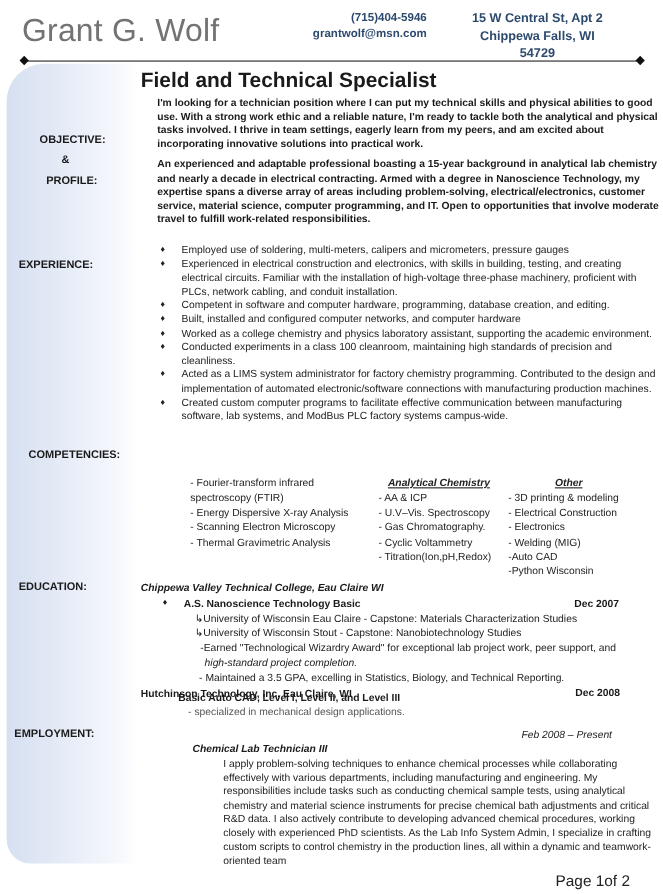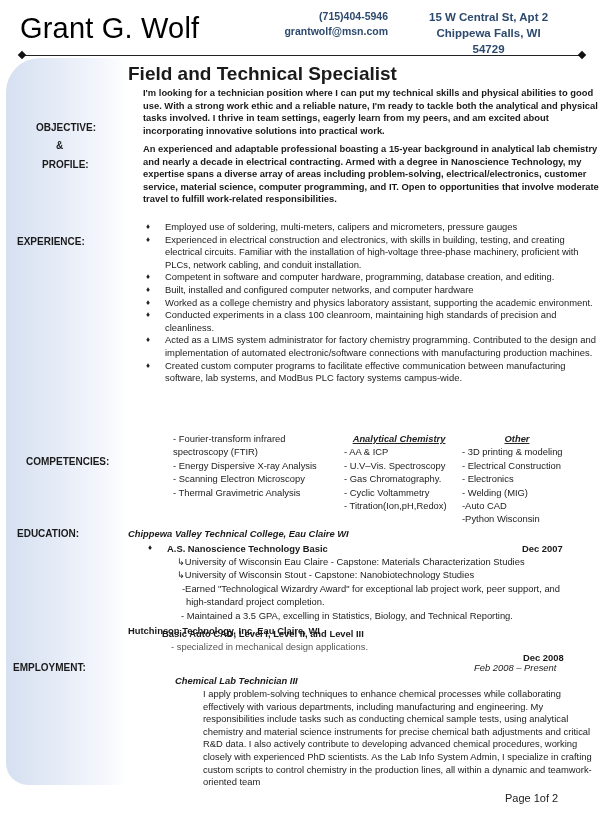--- a/index.html
+++ b/index.html
@@ -1,42 +1,42 @@
 <!DOCTYPE html>
 <html><head>
 <meta charset="utf-8">
 <style>
   html, body { margin:0; padding:0; background:#ffffff; }
   body { width:603px; height:813px; position:relative; overflow:hidden;
          font-family:"Liberation Sans", sans-serif; color:#1a1a1a; }
   .sidebar-bg { position:absolute; left:6px; top:58px; width:120px; height:727px;
     border-radius:34px 0 0 22px;
     background:linear-gradient(to right, #d6e0f1 0%, #e6ecf7 45%, #f6f8fd 85%, #ffffff 100%); }
-  .name { position:absolute; left:20px; top:12px; font-size:29px; color:#000000; letter-spacing:0.2px; }
+  .name { position:absolute; left:20px; top:12px; font-size:29px; color:#737373; letter-spacing:0.2px; }
   .contact { position:absolute; left:268px; top:9px; width:120px; text-align:right;
     font-size:10.5px; font-weight:bold; color:#2d4a6e; line-height:15px; }
   .address { position:absolute; left:429px; top:9px; font-size:11.5px; font-weight:bold;
     color:#2d4a6e; line-height:16px;text-align:center; }
   .hline { position:absolute; left:22px; top:55px; width:560px; height:1px; background:#222; }
   .diamond { position:absolute; top:52px; width:6px; height:6px; background:#111; transform:rotate(45deg); }
   .title { position:absolute; left:128px; top:63px; font-size:19px; font-weight:bold; }
   .label { position:absolute; font-size:10px; font-weight:bold; color:#1a1a1a; }
   .para { position:absolute; left:143px; width:458px; font-size:9.4px; font-weight:bold; line-height:12.6px; }
   ul.exp { position:absolute; left:146px; top:221px; width:455px; margin:0; padding:0; list-style:none;
     font-size:9.4px; line-height:12.6px; color:#222; }
   ul.exp li { position:relative; padding-left:19px; margin-bottom:0; }
   ul.exp li .bullet { position:absolute; left:0; top:0; font-size:8px; }
   .comp-col { position:absolute; top:432px; font-size:9.4px; line-height:13.4px; color:#222; }
   .comp-head { font-weight:bold; font-style:italic; text-decoration:underline; display:block; text-align:center; }
   .edu-school { position:absolute; left:128px; top:528px; font-size:9.4px; font-weight:bold; font-style:italic; }
   .row-bold { position:absolute; font-size:9.4px; font-weight:bold; }
   .edu-line { position:absolute; font-size:9.4px; color:#222; line-height:12.6px; }
   .muted { color:#555; }
   .emp-desc { position:absolute; left:203px; top:688px; width:398px; font-size:9.4px; line-height:12.6px; color:#222; }
-  .page-num { position:absolute; left:505px; top:792px; font-size:11px; color:#222; }
+  .page-num { position:absolute; left:505px; top:792px; font-size:14px; color:#222; }
 </style>
 </head>
 <body>
 
 <div class="sidebar-bg"></div>
 
 <div class="name">Grant G. Wolf</div>
 <div class="contact">
   <div>(715)404-5946</div>
   <div>grantwolf@msn.com</div>
@@ -65,21 +65,21 @@
     <li><span class="bullet">♦</span><span>Employed use of soldering, multi-meters, calipers and micrometers, pressure gauges</span></li>
     <li><span class="bullet">♦</span><span>Experienced in electrical construction and electronics, with skills in building, testing, and creating electrical circuits. Familiar with the installation of high-voltage three-phase machinery, proficient with PLCs, network cabling, and conduit installation.</span></li>
     <li><span class="bullet">♦</span><span>Competent in software and computer hardware, programming, database creation, and editing.</span></li>
     <li><span class="bullet">♦</span><span>Built, installed and configured computer networks, and computer hardware</span></li>
     <li><span class="bullet">♦</span><span>Worked as a college chemistry and physics laboratory assistant, supporting the academic environment.</span></li>
     <li><span class="bullet">♦</span><span>Conducted experiments in a class 100 cleanroom, maintaining high standards of precision and cleanliness.</span></li>
     <li><span class="bullet">♦</span><span>Acted as a LIMS system administrator for factory chemistry programming. Contributed to the design and implementation of automated electronic/software connections with manufacturing production machines.</span></li>
     <li><span class="bullet">♦</span><span>Created custom computer programs to facilitate effective communication between manufacturing software, lab systems, and ModBus PLC factory systems campus-wide.</span></li>
   </ul>
 
-<div class="label" style="left:26px; top:456px;">COMPETENCIES:</div>
+<div class="label" style="left:26px; top:408px;">COMPETENCIES:</div>
 <div class="comp-col" style="left:173px; width:160px;">
   <div>
       <div>- Fourier-transform infrared</div>
       <div>spectroscopy (FTIR)</div>
       <div>- Energy Dispersive X-ray Analysis</div>
       <div>- Scanning Electron Microscopy</div>
       <div>- Thermal Gravimetric Analysis</div>
     </div>
 </div>
 <div class="comp-col" style="left:344px; width:110px;">
@@ -105,25 +105,25 @@
 </div>
 
 <div class="label" style="left:17px; top:528px;">EDUCATION:</div>
 <div class="edu-school">Chippewa Valley Technical College, Eau Claire WI</div>
 <div class="row-bold" style="left:148px; top:543px; font-size:8px;">♦</div>
 <div class="row-bold" style="left:167px; top:543px;">A.S. Nanoscience Technology Basic</div>
 <div class="row-bold" style="left:522px; top:543px;">Dec 2007</div>
 <div class="edu-line" style="left:177px; top:556px;">↳University of Wisconsin Eau Claire - Capstone: Materials Characterization Studies</div>
 <div class="edu-line" style="left:177px; top:569px;">↳University of Wisconsin Stout -  Capstone: Nanobiotechnology Studies</div>
 <div class="edu-line" style="left:182px; top:583px;">-Earned "Technological Wizardry Award" for exceptional lab project work, peer support, and</div>
-<div class="edu-line" style="left:186px; top:596px;">high-standard project completion.</div>
+<div class="edu-line" style="left:186px; top:596px;font-style:italic;">high-standard project completion.</div>
 <div class="edu-line" style="left:181px; top:610px;">- Maintained a 3.5 GPA, excelling in Statistics, Biology, and Technical Reporting.</div>
 
 <div class="row-bold" style="left:162px; top:628px;">Basic Auto CAD, Level I, Level II, and Level III</div>
-<div class="row-bold" style="left:523px; top:652px;">Dec 2008</div>
+<div class="row-bold" style="left:523px; top:624px;">Dec 2008</div>
 <div class="edu-line muted" style="left:171px; top:641px;">- specialized in mechanical design applications.</div>
 
 <div class="label" style="left:13px; top:662px;">EMPLOYMENT:</div>
 <div class="row-bold" style="left:128px; top:625px;">Hutchinson Technology, Inc. Eau Claire, WI</div>
 <div class="edu-line" style="left:474px; top:662px; font-style:italic;">Feb 2008 – Present</div>
 <div class="row-bold" style="left:175px; top:675px; font-style:italic;">Chemical Lab Technician III</div>
 <div class="emp-desc">I apply problem-solving techniques to enhance chemical processes while collaborating effectively with various departments, including manufacturing and engineering. My responsibilities include tasks such as conducting chemical sample tests, using analytical chemistry and material science instruments for precise chemical bath adjustments and critical R&amp;D data. I also actively contribute to developing advanced chemical procedures, working closely with experienced PhD scientists. As the Lab Info System Admin, I specialize in crafting custom scripts to control chemistry in the production lines, all within a dynamic and teamwork-oriented team</div>
 
 <div class="page-num">Page 1of 2</div>
 

